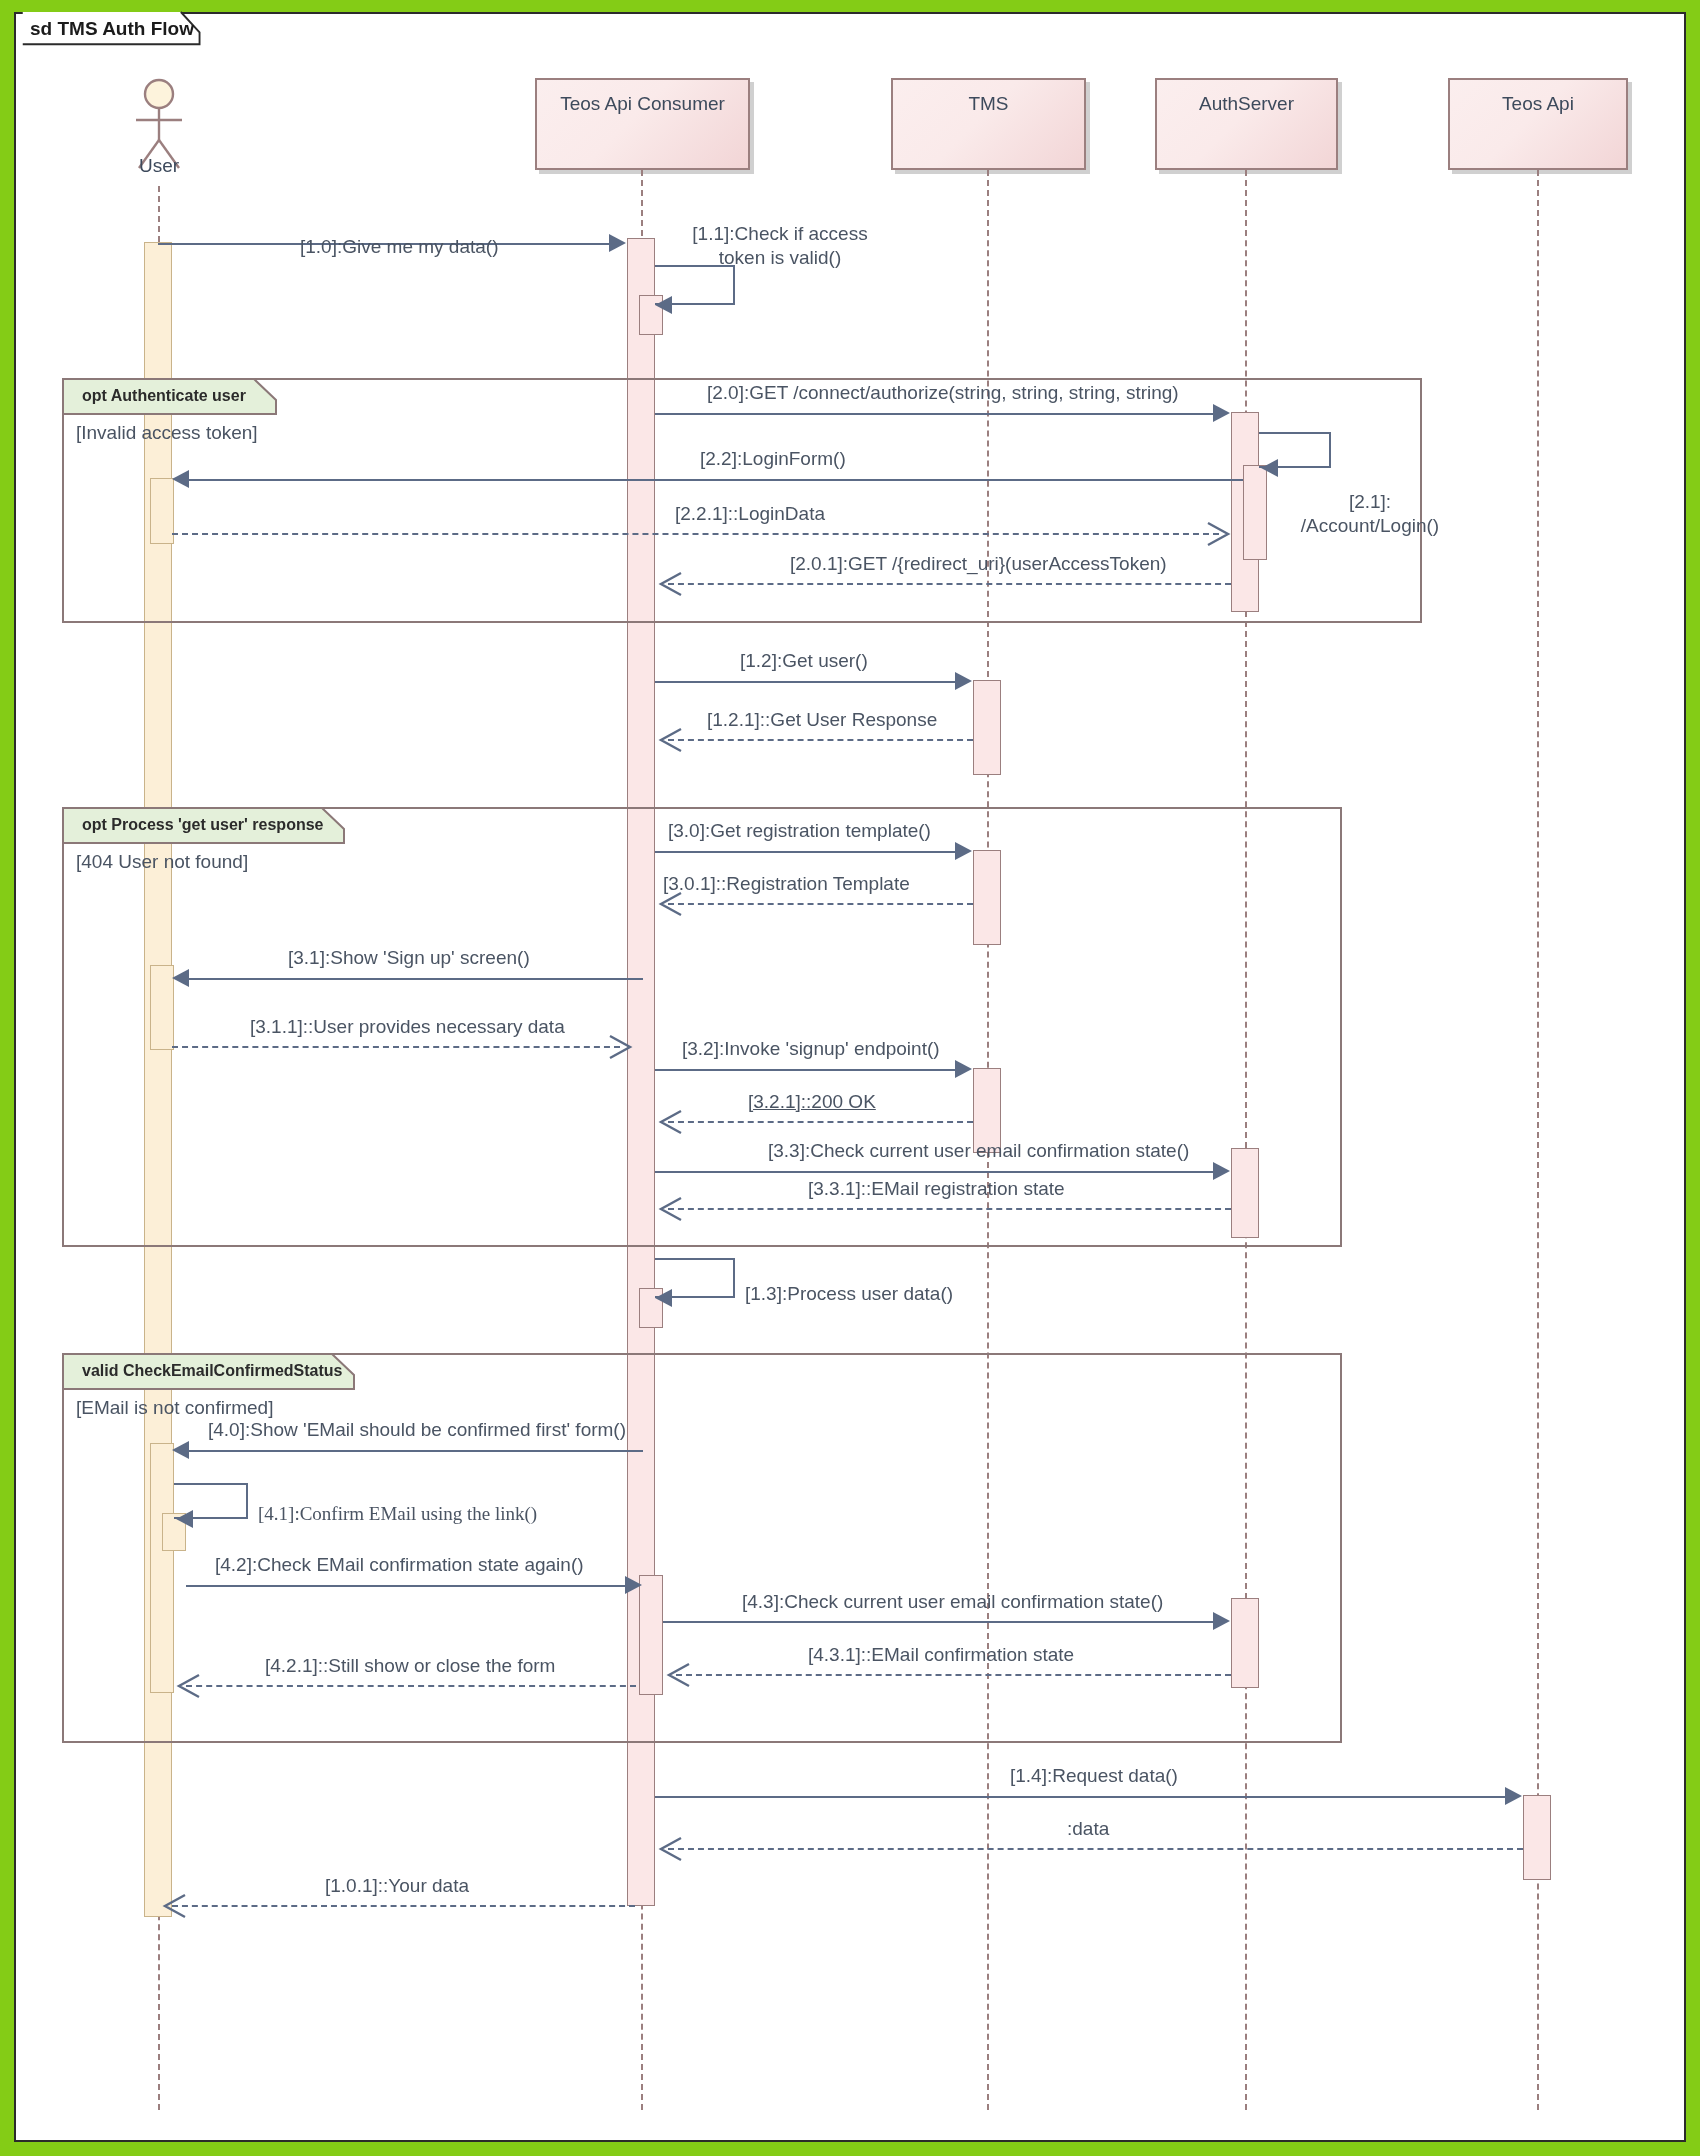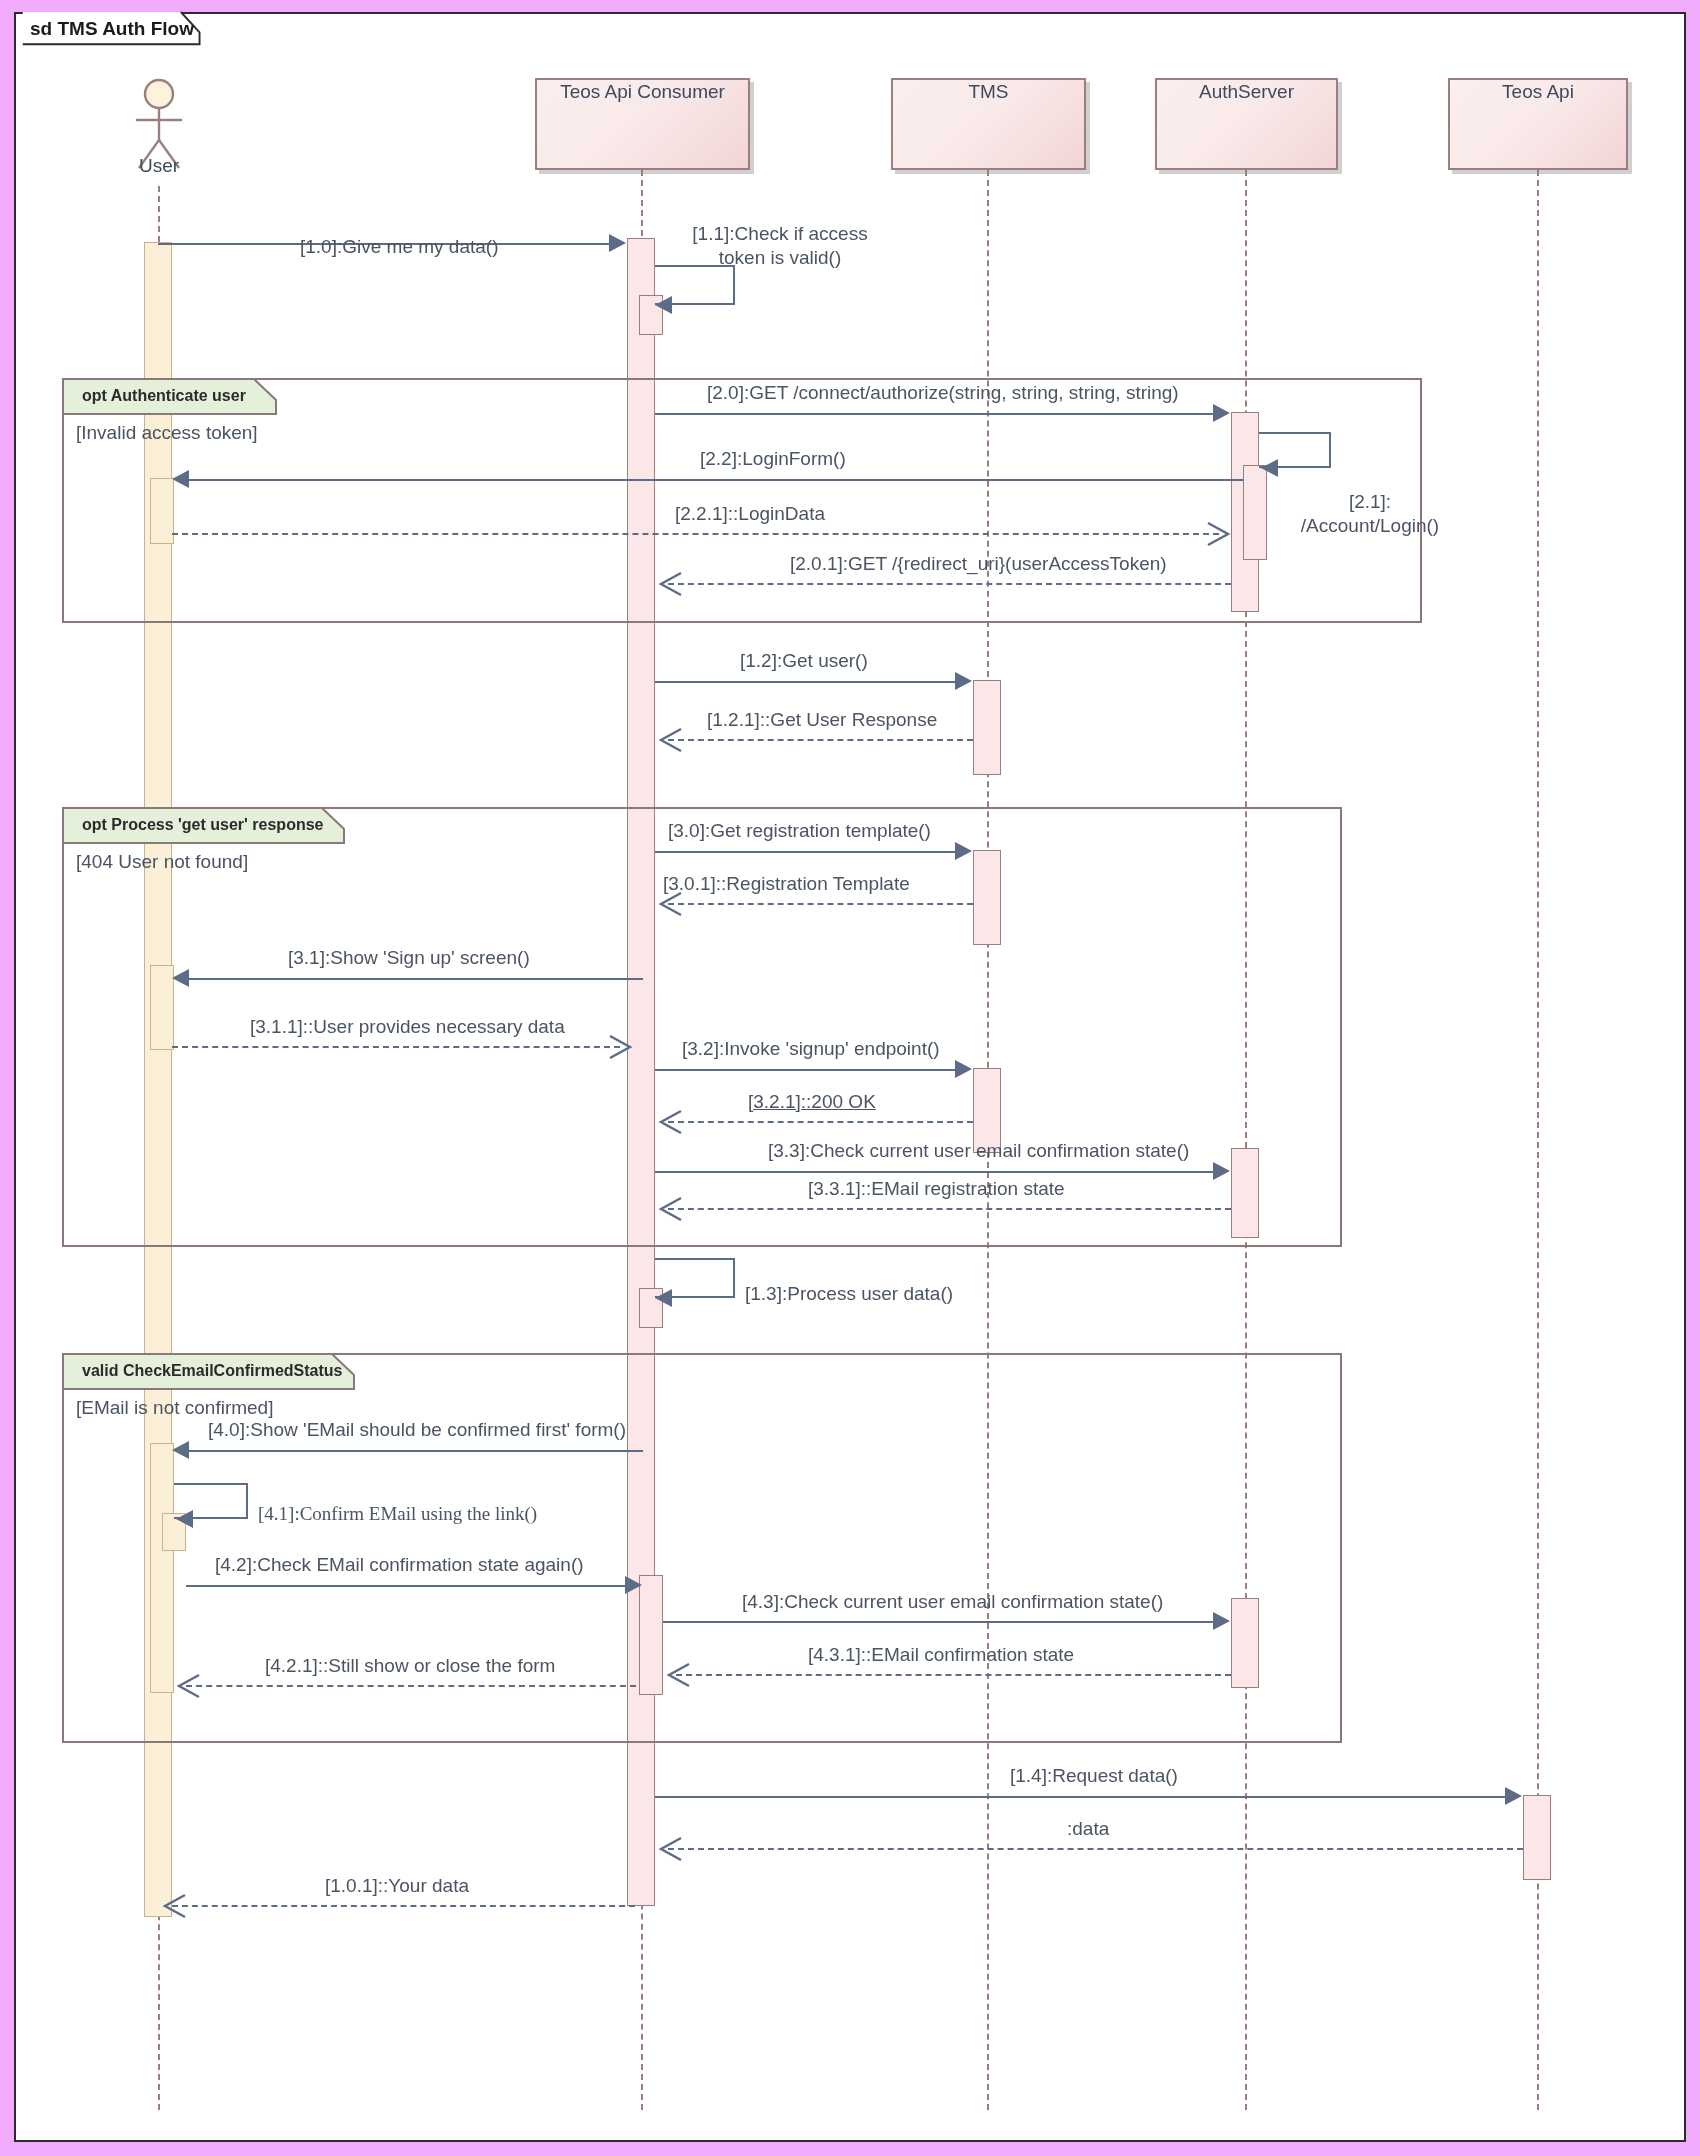--- a/index.html
+++ b/index.html
@@ -1,21 +1,21 @@
 <!DOCTYPE html>
 <html><head>
 <meta charset="utf-8">
 <style>
   html,body{margin:0;padding:0;background:#ffffff;}
   body{font-family:"Liberation Sans","DejaVu Sans",sans-serif;}
 
   #canvas{
     position:relative;
     width:1700px;height:2156px;
-    background:#f0abfc;
+    background:#84cc16;
     overflow:hidden;
   }
 
   
   .sd-frame{
     position:absolute;left:14px;top:12px;
     width:1672px;height:2130px;
     border:2px solid #2b2b2b;
     box-sizing:border-box;
     background:#ffffff;
@@ -35,21 +35,21 @@
   }
 
   
   .ll-head{
     position:absolute;
     box-sizing:border-box;
     border:2px solid #9b7f7f;
     background:linear-gradient(135deg,#fbeeee 0%,#faeaea 45%,#f2d5d6 100%);
     box-shadow:4px 4px 0 0 rgba(170,170,170,0.55);
     display:flex;align-items:flex-start;justify-content:center;
-    padding-top:1px;
+    padding-top:13px;
     font-size:19px;color:#3d4a5c;
     white-space:nowrap;
   }
 
   
   .lifeline{
     position:absolute;width:0;
     border-left:2px dashed #9b7f7f;
   }
 

